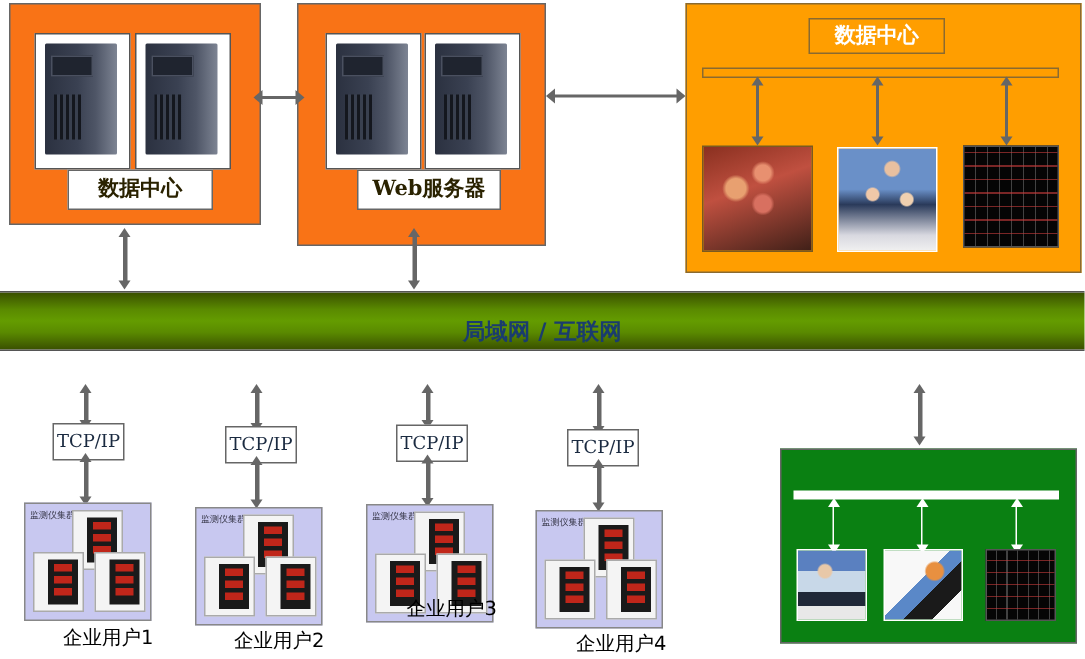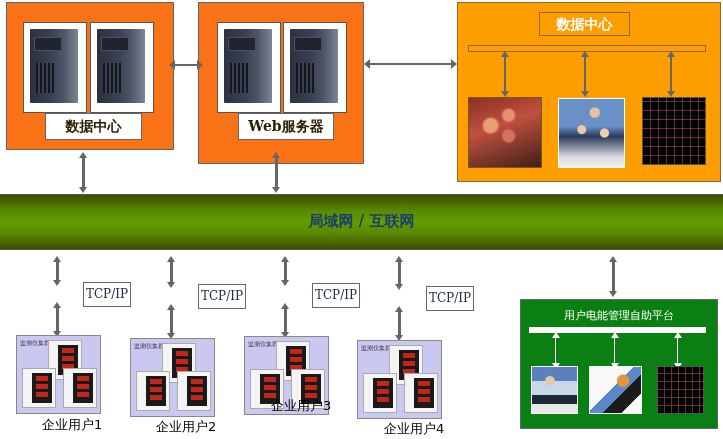--- a/index.html
+++ b/index.html
@@ -21,33 +21,33 @@
   .arrow-v::after{bottom:-5px;border-top:6px solid #666;}
   .arrow-h{position:absolute;height:2px;background:#666;}
   .arrow-h::before,.arrow-h::after{content:"";position:absolute;top:-4px;border-top:5px solid transparent;border-bottom:5px solid transparent;}
   .arrow-h::before{left:-5px;border-right:6px solid #666;}
   .arrow-h::after{right:-5px;border-left:6px solid #666;}
   .arrow-v.thin{width:2px;}
   .arrow-v.thin::before{left:-3px;}
   .arrow-v.white{background:#fff;width:1px;}
   .arrow-v.white::before{border-bottom-color:#fff;left:-3px;}
   .arrow-v.white::after{border-top-color:#fff;left:-3px;}
-  #lan{left:0;top:194px;width:723px;height:56px;
+  #lan{left:0;top:194px;width:723px;height:40px;
     background:linear-gradient(180deg,#3a5000 0%,#5a8a00 30%,#649c00 50%,#5a8a00 70%,#3a5000 100%);
     border-top:1px solid #555;border-bottom:1px solid #555;box-sizing:border-box;}
   #lan-label{position:absolute;left:0;right:0;top:17px;text-align:center;font-size:15px;font-weight:bold;color:#1a3c6e;font-family:"DejaVu Sans","Liberation Sans",sans-serif;}
   #internet{left:457px;top:2px;width:264px;height:180px;background:#ff9e00;border:1px solid #8a6a30;box-sizing:border-box;}
   #internet-title{position:absolute;left:81px;top:9px;width:91px;height:24px;border:1px solid #8a6a30;box-sizing:border-box;color:#fff;font-weight:bold;font-size:14px;text-align:center;line-height:22px;}
   #internet-bar{position:absolute;left:10px;top:42px;width:238px;height:7px;border:1px solid #8a6a30;box-sizing:border-box;}
   .photo{position:absolute;box-sizing:border-box;border:1px solid #7a5a20;}
   #selfservice{left:520px;top:299px;width:198px;height:130px;background:#0a8012;border:1px solid #666;box-sizing:border-box;}
   #ss-title{position:absolute;left:0;right:0;top:8px;text-align:center;color:#fff;font-size:11px;font-family:"DejaVu Sans","Liberation Sans",sans-serif;}
   #ss-bar{position:absolute;left:8px;top:27px;width:177px;height:6px;background:#fff;}
   .tcp{position:absolute;width:48px;height:25px;border:1px solid #666;background:#fff;box-sizing:border-box;
-    font-size:12px;color:#1a2a40;text-align:center;line-height:23px;font-family:"DejaVu Serif","Liberation Serif",serif;margin-left:48px;}
+    font-size:12px;color:#1a2a40;text-align:center;line-height:23px;font-family:"DejaVu Serif","Liberation Serif",serif;}
   .meter-group{position:absolute;width:85px;height:79px;background:#c8c8f0;border:1px solid #888;box-sizing:border-box;}
   .mg-label{position:absolute;left:3px;top:3px;font-size:6px;color:#334;font-family:"DejaVu Sans","Liberation Sans",sans-serif;}
   .meter{position:absolute;width:34px;height:40px;background:#f4f4f4;border:1px solid #aaa;box-sizing:border-box;}
   .meter-face{position:absolute;right:3px;top:4px;width:20px;height:30px;background:#1a1a1a;}
   .meter-face i{display:block;margin:3px auto 0;width:12px;height:5px;background:#c0261a;}
   .user-label{position:absolute;font-size:13px;color:#000;font-family:"DejaVu Sans","Liberation Sans",sans-serif;white-space:nowrap;}
 </style>
 </head>
 <body>
 
@@ -203,21 +203,20 @@
         <i></i>
         <i></i>
         <i></i>
       </div>
     </div>
 </div>
 <div class="user-label" style="left:384px;top:420px;">企业用户4</div>
 
 <div class="arrow-v" style="left:612px;top:261px;height:31px;"></div>
 <div class="abs" id="selfservice">
-  <div id="ss-title">用户电能管理自助平台</div>
   <div id="ss-bar"></div>
   <div class="arrow-v white" style="left:34px;top:37px;height:27px;"></div>
   <div class="arrow-v white" style="left:93px;top:37px;height:27px;"></div>
   <div class="arrow-v white" style="left:156px;top:37px;height:27px;"></div>
   <div class="photo" style="left:10px;top:66px;width:47px;height:48px;border-color:#fff;background:radial-gradient(circle at 40% 30%,#e8c8a8 0 10%,transparent 13%),linear-gradient(180deg,#5a80c0 0 30%,#c8d8e8 30% 60%,#202838 60% 80%,#e8e8e8 80%);"></div>
   <div class="photo" style="left:68px;top:66px;width:53px;height:48px;border-color:#fff;background:radial-gradient(circle at 65% 30%,#e89040 0 12%,transparent 15%),linear-gradient(135deg,#f8f8f8 0 45%,#5a88c8 45% 60%,#1a1a1a 60% 80%,#f8f8f8 80%);"></div>
   <div class="photo" style="left:136px;top:66px;width:47px;height:48px;border-color:#555;background:repeating-linear-gradient(0deg,transparent 0 7px,rgba(200,60,60,.6) 7px 8px),repeating-linear-gradient(90deg,transparent 0 6px,rgba(180,180,180,.35) 6px 7px),#050505;"></div>
 </div>
 
 </body></html>

